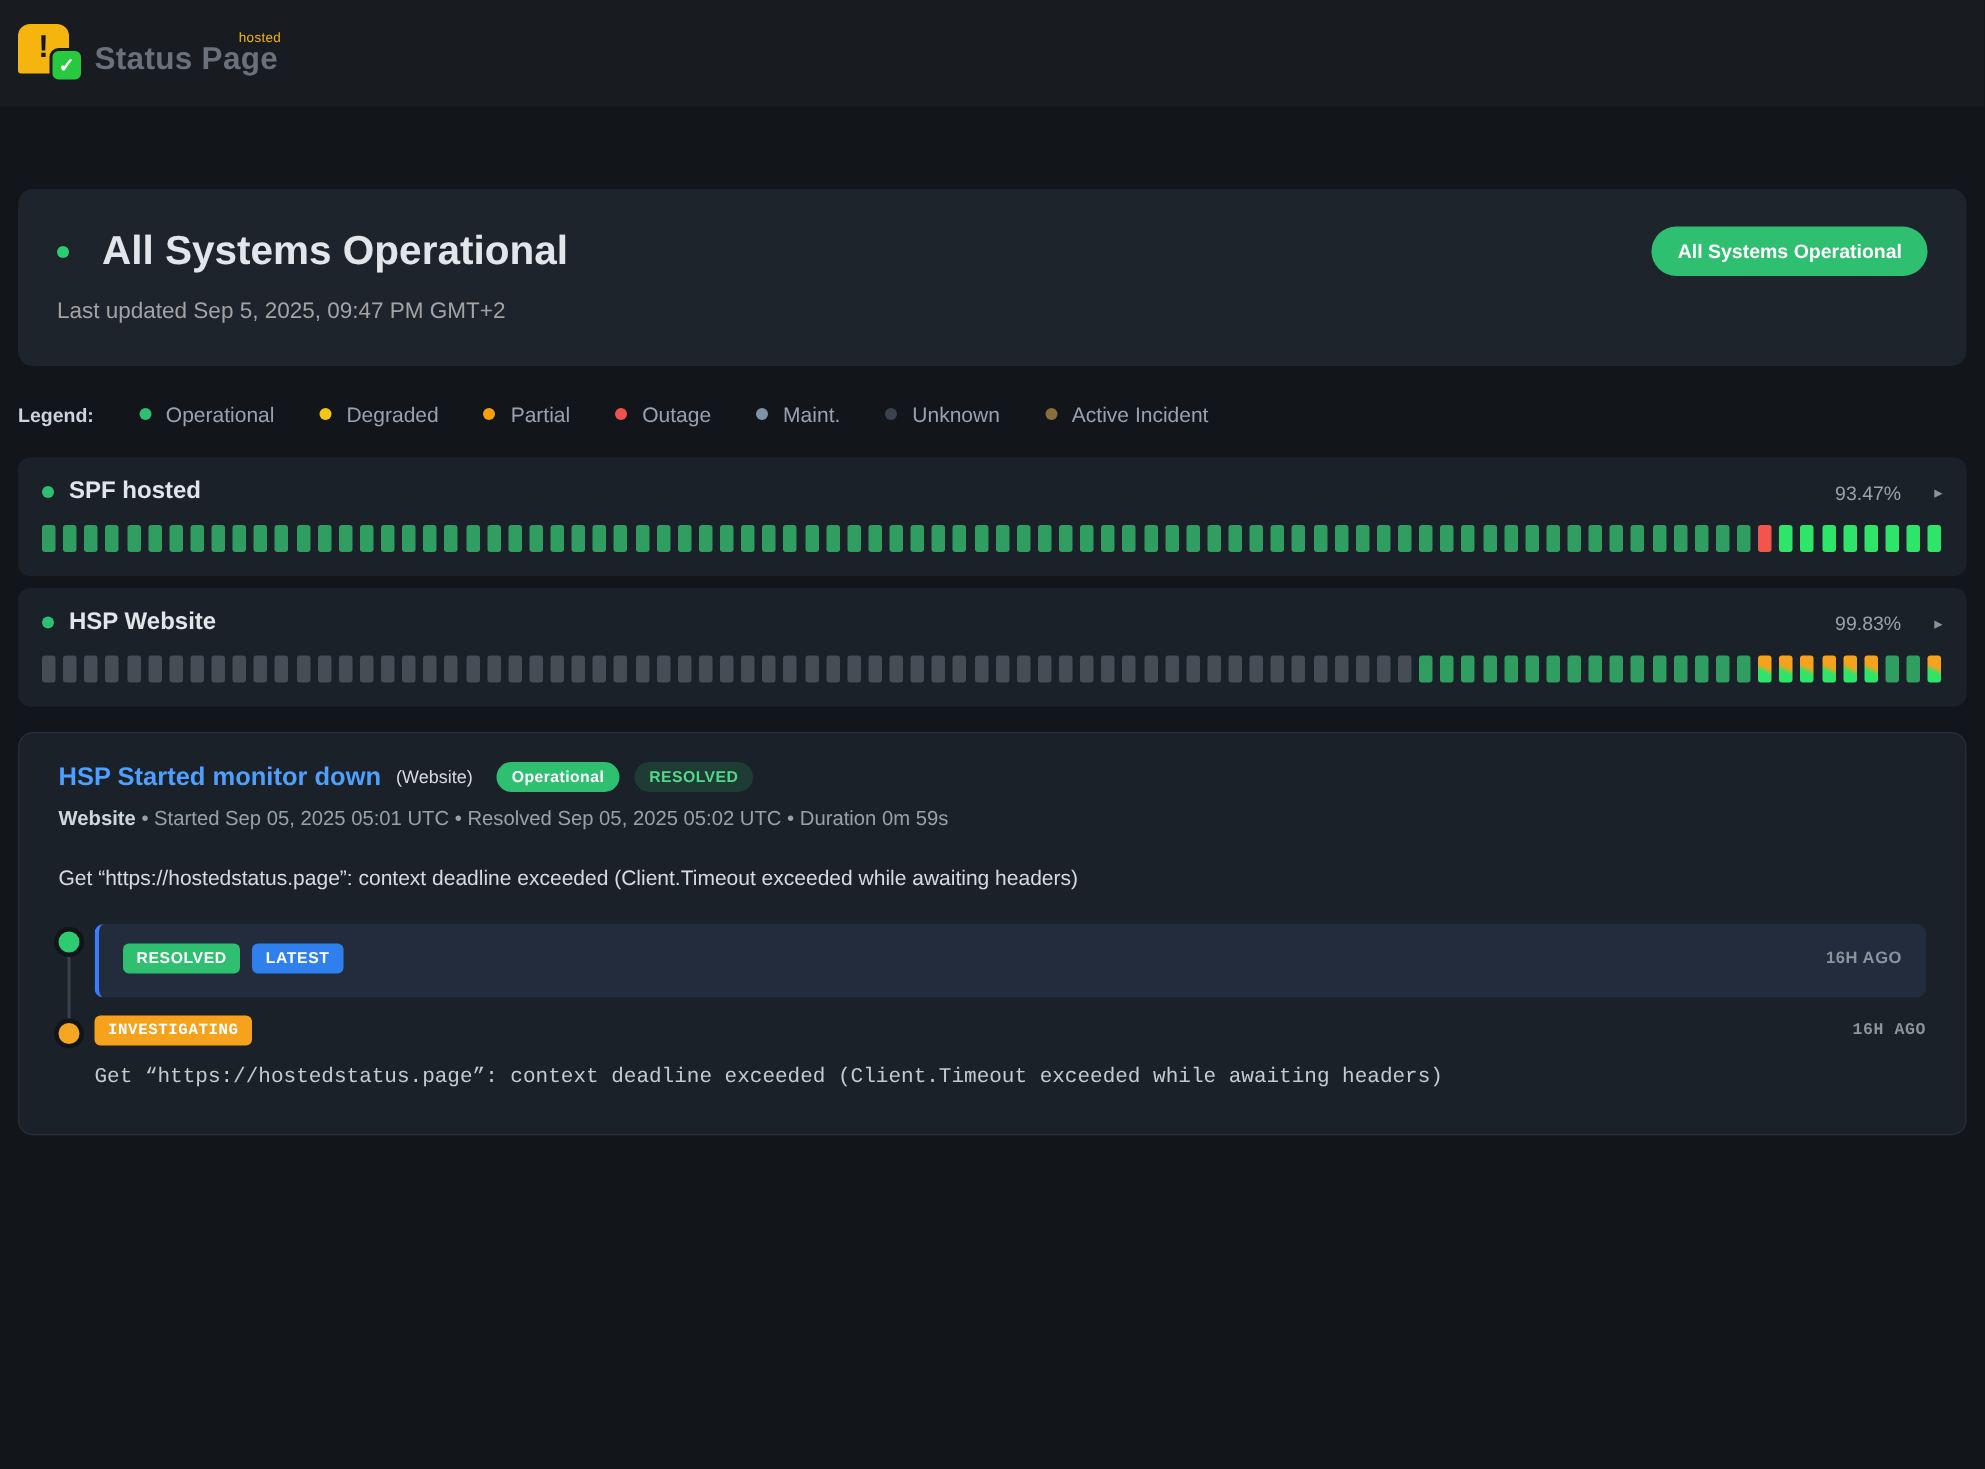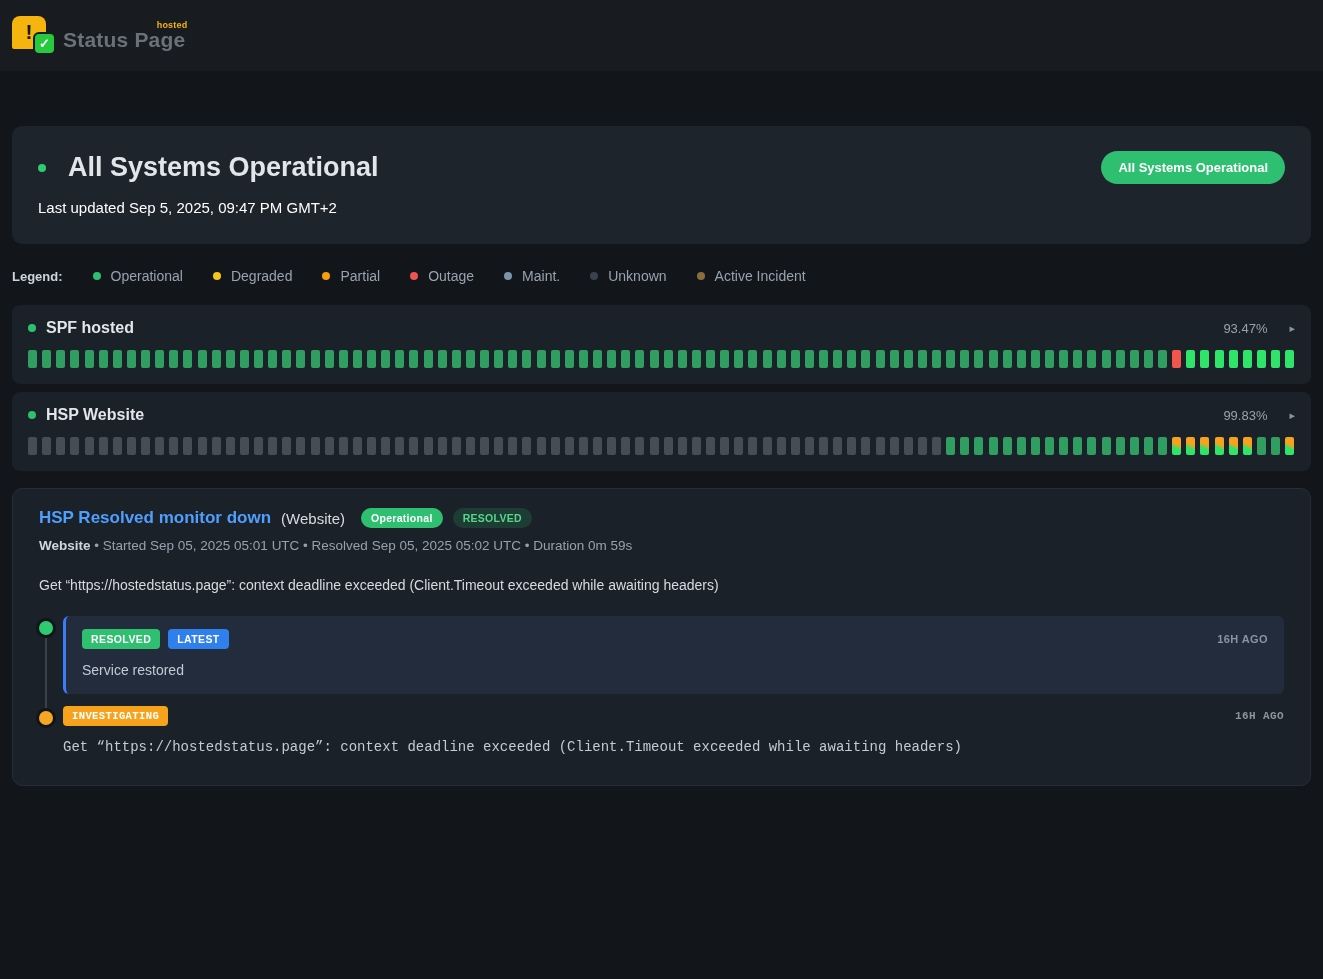--- a/index.html
+++ b/index.html
@@ -36,21 +36,21 @@
     display: flex; align-items: center; justify-content: center;
     box-shadow: 0 0 0 2px #181c21;
   }
   .brand-text {
     position: relative;
     font-size: 21px; font-weight: bold; color: #6b7178;
     letter-spacing: .2px; margin-top: 12px;
   }
   .brand-hosted {
     position: absolute; top: -8px; right: -2px;
-    font-size: 9px; color: #f6b40e; font-weight: bold;
+    font-size: 9px; color: #f6b40e; font-weight: normal;
   }
   .nav-right { margin-left: auto; display: flex; align-items: center; gap: 27px; }
   .nav-links { display: flex; align-items: center; gap: 27px; }
   .nav-link { color: #9aa4b1; font-size: 15.5px; cursor: pointer; text-decoration: none; }
   .nav-link.active { color: #ffffff; }
   .subscribe-btn {
     background: transparent; border: 1px solid #2f80ed; color: #4f9cff;
     border-radius: 6px; padding: 8px 15px; font-size: 14px;
     cursor: pointer; font-family: inherit;
   }
@@ -67,21 +67,21 @@
 
   
   .hero-card { background: #1e242c; border-radius: 10px; padding: 25px 26px 28px; }
   .hero-top { display: flex; align-items: center; gap: 22px; }
   .dot { width: 8px; height: 8px; border-radius: 50%; display: inline-block; flex: 0 0 auto; }
   .hero-title { font-size: 27px; font-weight: 600; color: #e2e6ea; margin: 0; }
   .hero-badge {
     margin-left: auto; background: #2fbf71; color: #fff;
     font-weight: bold; font-size: 13px; padding: 9px 17px; border-radius: 18px;
   }
-  .hero-updated { margin-top: 15px; font-size: 15px; color: #ffffff; }
+  .hero-updated { margin-top: 15px; font-size: 15px; color: #a3a3a3; }
 
   
   .legend-row { margin-top: 24px; display: flex; align-items: center; gap: 30px; flex-wrap: wrap; }
   .legend-label { font-size: 13px; font-weight: bold; color: #cdd4db; }
   .legend-items { display: flex; align-items: center; gap: 30px; }
   .legend-item { display: flex; align-items: center; gap: 10px; font-size: 14px; color: #98a2ad; }
 
   
   .section-heading { margin: 44px 0 0; font-size: 23px; font-weight: 600; color: #e6eaee; }
 
@@ -99,21 +99,21 @@
   
   .date-heading { margin-top: 24px; font-size: 15px; font-weight: bold; color: #c3ccd4; letter-spacing: .4px; }
   .date-utc { font-size: 13px; color: #8b949e; font-weight: normal; letter-spacing: 0; }
   .incident-card {
     margin-top: 17px; background: #1b2129;
     border: 1px solid #262d36; border-radius: 10px;
     padding: 19px 26px 30px;
   }
   .incident-title-row { display: flex; align-items: center; gap: 10px; flex-wrap: wrap; }
   .incident-title { color: #4f9fff; font-size: 17px; font-weight: bold; text-decoration: none; }
-  .incident-suffix { color: #d6dbe1; font-size: 15px; }
+  .incident-suffix { color: #d6dbe1; font-size: 12px; }
   .badge {
     font-size: 10.5px; font-weight: bold; padding: 4px 10px;
     border-radius: 10px; letter-spacing: .3px;
   }
   .badge-op { background: #2fbf71; color: #fff; margin-left: 6px; }
   .badge-resolved-muted { background: rgba(46,204,113,.16); color: #56d68b; }
   .incident-meta { margin-top: 10px; font-size: 13.5px; color: #97a1ac; }
   .incident-meta b { color: #cfd6dd; }
   .incident-desc { margin-top: 24px; font-size: 14px; color: #d6dbe1; }
 
@@ -408,40 +408,39 @@
           <span class="bar" style="background: rgb(47, 158, 96);"></span>
           <span class="bar bar-mix"></span>
         </div>
     </div>
   </section>
 
   <section>
 
     <article class="incident-card">
       <div class="incident-title-row">
-        <a class="incident-title" href="#">HSP Resolved monitor down</a>
+        <a class="incident-title" href="#">HSP Started monitor down</a>
         <span class="incident-suffix">(Website)</span>
         <span class="badge badge-op" style="background: rgb(47, 191, 113);">Operational</span>
         <span class="badge badge-resolved-muted">RESOLVED</span>
       </div>
       <div class="incident-meta">
         <b>Website</b><span> • Started Sep 05, 2025 05:01 UTC • Resolved Sep 05, 2025 05:02 UTC • Duration 0m 59s</span>
       </div>
       <div class="incident-desc">Get “https://hostedstatus.page”: context deadline exceeded (Client.Timeout exceeded while awaiting headers)</div>
 
       <div class="timeline">
         <div class="tl-entry">
           <span class="tl-dot" style="background: rgb(46, 204, 113);"></span>
           <div class="tl-box">
             <div class="tl-header">
               <span class="tl-badge" style="background: rgb(47, 191, 113);">RESOLVED</span>
               <span class="tl-badge" style="background: rgb(47, 128, 237);">LATEST</span>
               <span class="tl-time">16H AGO</span>
             </div>
-            <div class="tl-text">Service restored</div>
           </div>
         </div>
 
         <div class="tl-entry">
           <span class="tl-dot" style="background: rgb(245, 166, 35);"></span>
           <div class="tl-plain">
             <div class="tl-header">
               <span class="tl-badge" style="background: rgb(246, 162, 28);">INVESTIGATING</span>
               <span class="tl-time">16H AGO</span>
             </div>

